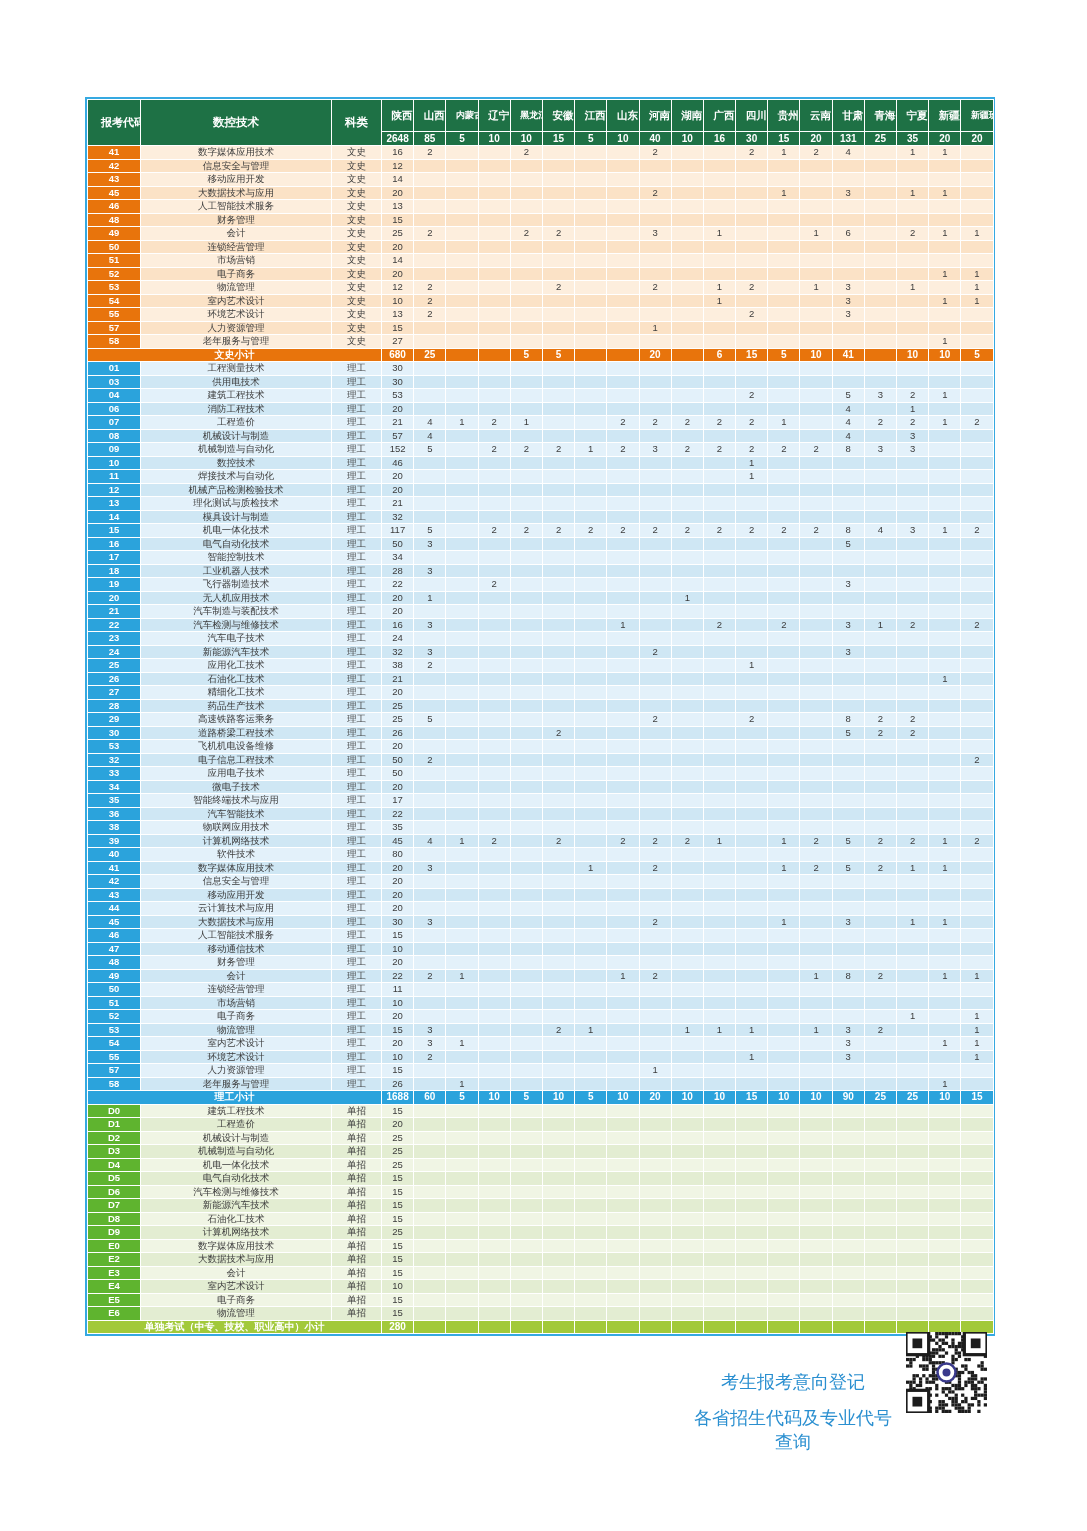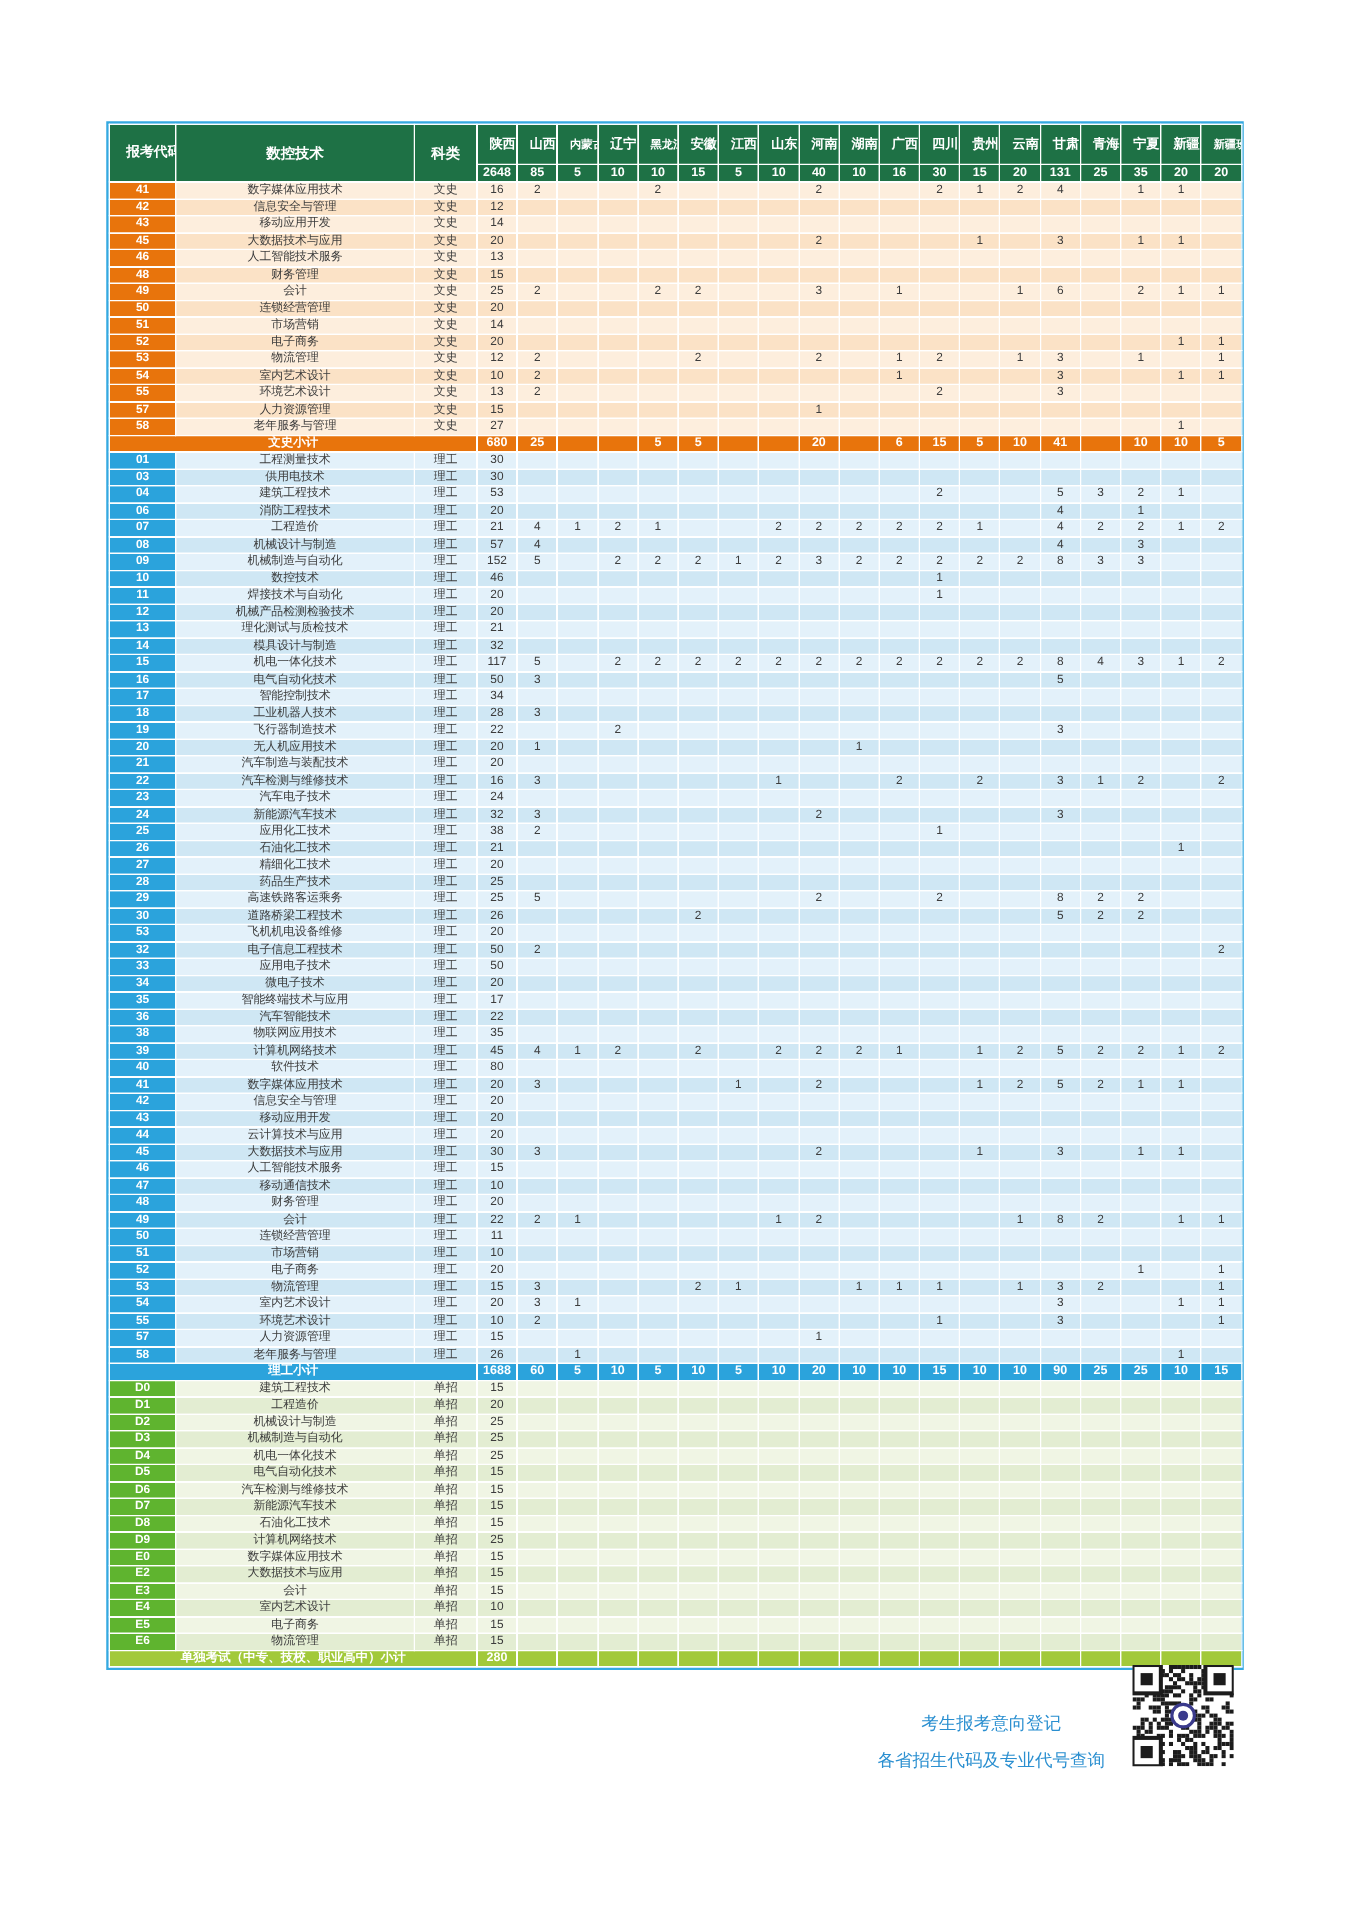--- a/index.html
+++ b/index.html
@@ -30,21 +30,21 @@
   tr.lg td.code{background:var(--lg,#2ba3dc);color:#fff;text-align:center;}
   tr.dz td.code{background:var(--dz,#5fb42f);color:#fff;}
   tr.subtotal td{color:#fff;font-weight:bold;font-size:10px;}
   tr.ws-sub td{background:var(--ws,#e8740c);}
   tr.lg-sub td{background:var(--lg,#2ba3dc);}
   tr.dz-sub td{background:var(--dzsub,#a2c93a);}
   .footer-notes{position:absolute;left:88px;top:1370px;font-size:13.5px;color:#262626;line-height:17px;}
   .note-label{color:var(--link,#2a8fd0);font-weight:bold;margin-right:4px;}
   .note-line.second{margin-left:30px;margin-top:10px;}
   .footer-links{position:absolute;left:688px;top:1370px;width:210px;text-align:center;
-                color:var(--link,#2a8fd0);font-size:14px;}
+                color:var(--link,#2a8fd0);font-size:18px;}
   .flink{margin-bottom:12px;cursor:pointer;}
   .qr{position:absolute;left:906px;top:1332px;width:81px;height:81px;}
 </style>
 </head>
 <body>
 
 <div class="page">
   <div class="table-wrap">
     <table id="plan-table">
         <colgroup>

